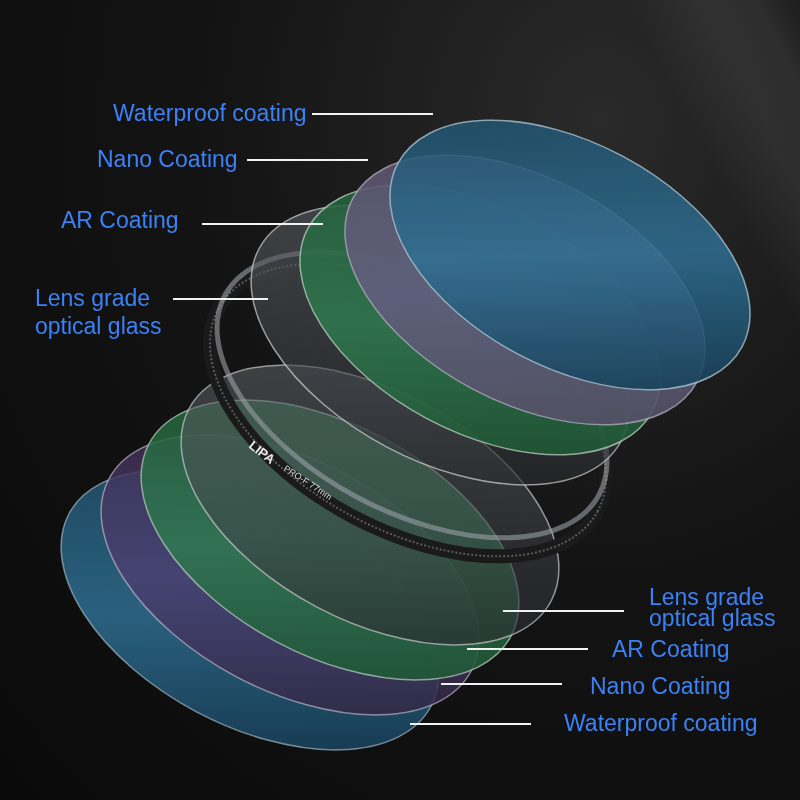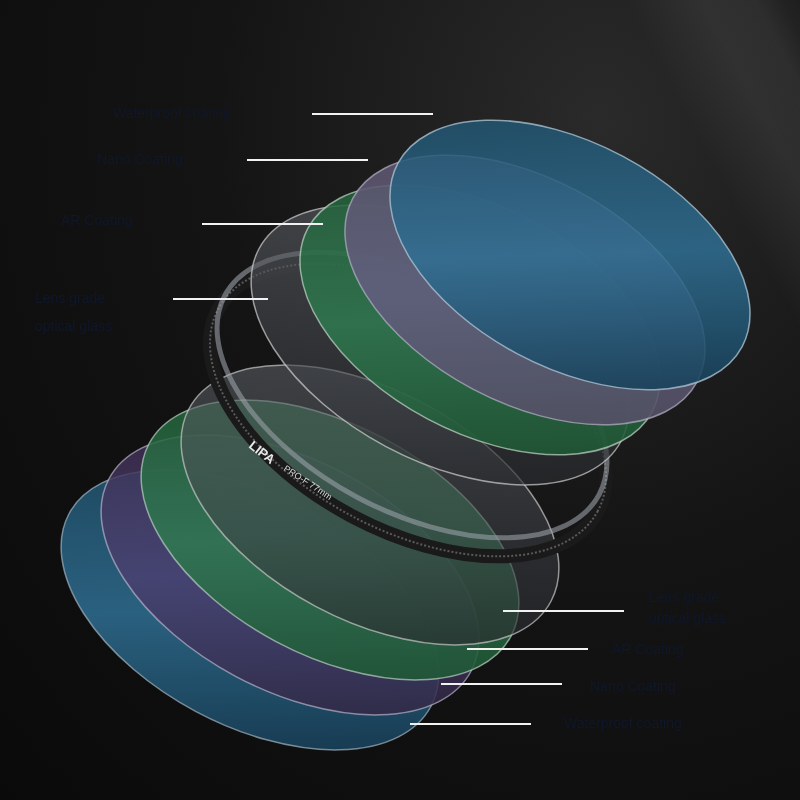--- a/index.html
+++ b/index.html
@@ -9,21 +9,21 @@
     font-family: "Liberation Sans", sans-serif;
   }
   .beam {
     position: absolute; left: 560px; top: -120px; width: 140px; height: 700px;
     background: linear-gradient(90deg, rgba(255,255,255,0) 0%, rgba(255,255,255,0.07) 50%, rgba(255,255,255,0) 100%);
     transform: rotate(-28deg); transform-origin: top left; pointer-events: none;
   }
   .beam.b2 { left: 640px; width: 90px; opacity: 0.6; }
   svg.art { position: absolute; left: 0; top: 0; }
   .label {
-    position: absolute; color: #0f172a; font-size: 14px; line-height: 27px; white-space: nowrap;
+    position: absolute; color: #3b82f6; font-size: 23px; line-height: 27px; white-space: nowrap;
   }
   .leader { position: absolute; height: 2px; background: #f2f2f2; }
 </style>
 </head>
 <body>
 
 <div class="beam"></div>
 <div class="beam b2"></div>
 
 <svg class="art" width="800" height="800" viewBox="0 0 800 800">

